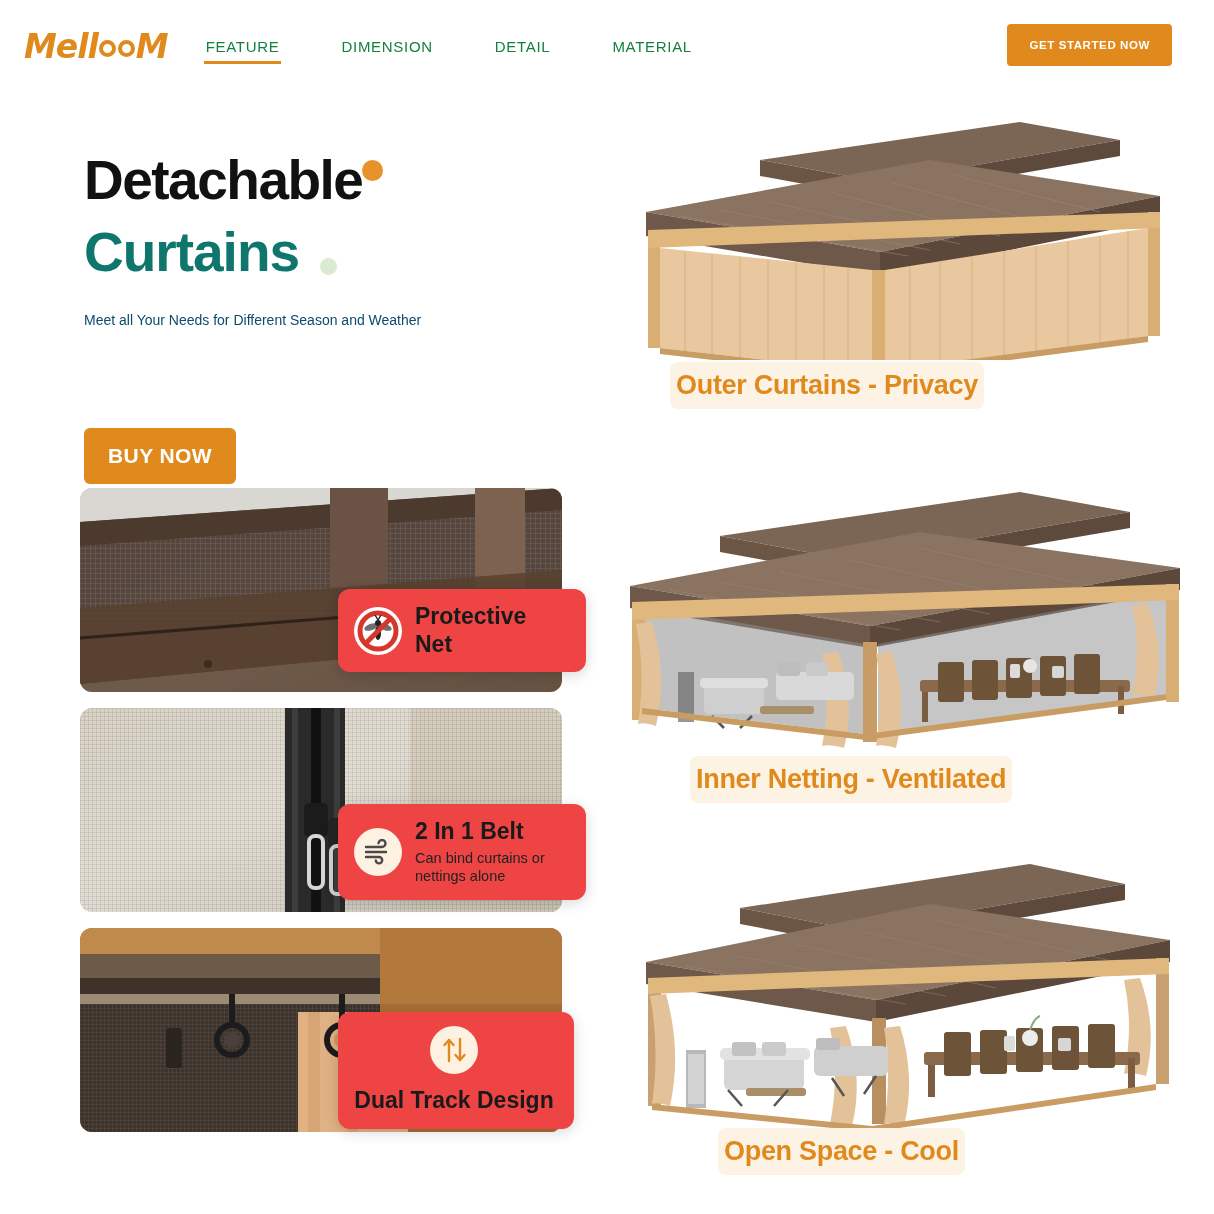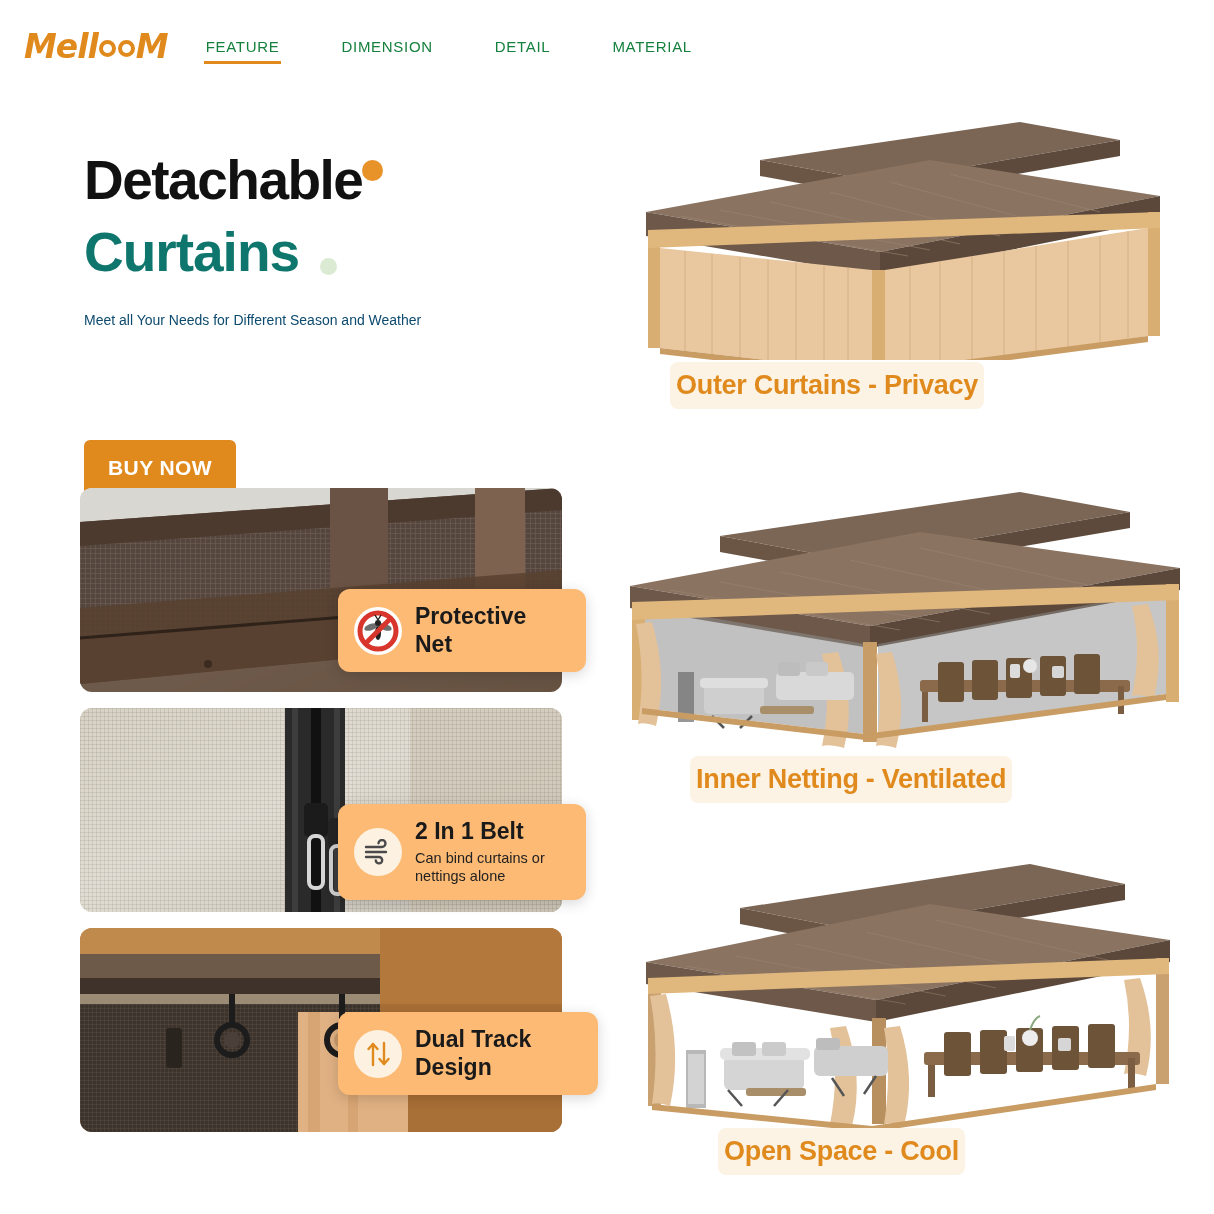--- a/index.html
+++ b/index.html
@@ -146,21 +146,21 @@
   .subtext {
     margin-top: 22px;
     font-size: 14px;
     line-height: 1.65;
     color: #0c4a6e;
     max-width: 350px;
   }
   .buy-btn {
     position: absolute;
     left: 84px;
-    top: 348px;
+    top: 336px;
     background: #E08A1E;
     color: #fff;
     border: none;
     border-radius: 6px;
     font-size: 21px;
     font-weight: bold;
     letter-spacing: 0.4px;
     padding: 16px 24px;
     cursor: pointer;
   }
@@ -175,21 +175,21 @@
     overflow: visible;
   }
   .feat-photo {
     position: absolute;
     inset: 0;
     border-radius: 12px;
     overflow: hidden;
   }
   .feat-label {
     position: absolute;
-    background: #fdba74;
+    background: #ef4444;
     border-radius: 12px;
     box-shadow: 0 3px 14px rgba(0,0,0,.16);
     display: flex;
     align-items: center;
     gap: 13px;
     padding: 14px 20px 14px 16px;
   }
   .feat-label .txt-main {
     font-size: 23px;
     font-weight: bold;
@@ -236,20 +236,21 @@
     <span>Mell</span><span class="ring"></span><span class="ring"></span><span>M</span>
   </div>
 
   <div class="nav">
     <div class="nav-item active">FEATURE</div>
     <div class="nav-item">DIMENSION</div>
     <div class="nav-item">DETAIL</div>
     <div class="nav-item">MATERIAL</div>
   </div>
 
+  <button class="cta-btn">GET STARTED NOW</button>
 </div>
 
 <div class="content">
 
   <div class="left-col">
 
     <div class="headline">
       <div class="h1-line1">
         <span>Detachable</span>
         <span class="dot-orange"></span>
@@ -380,21 +381,21 @@
             <path d="M152 66 L152 96"></path>
             <ellipse cx="152" cy="112" rx="15" ry="15"></ellipse>
             <path d="M262 66 L262 96"></path>
             <ellipse cx="262" cy="112" rx="15" ry="15"></ellipse>
           </g>
           <ellipse cx="152" cy="112" rx="8" ry="8" fill="#4a4039"></ellipse>
           <ellipse cx="262" cy="112" rx="8" ry="8" fill="#c79a6c"></ellipse>
           <rect x="86" y="100" width="16" height="40" rx="3" fill="#2a241f"></rect>
         </svg>
       </div>
-      <div class="feat-label" style="left:258px; top:84px; width:260px;">
+      <div class="feat-label" style="left:258px; top:84px; width:236px;flex-direction:column;">
         <div class="icon-circle">
           <svg width="28" height="32" viewBox="0 0 28 32">
             <g stroke="#E08A1E" stroke-width="2.4" fill="none" stroke-linecap="round" stroke-linejoin="round">
               <path d="M9 27 L9 6"></path>
                 <path d="M4.5 11 L9 6 L13.5 11"></path>
               <path d="M20 5 L20 26"></path>
                 <path d="M15.5 21 L20 26 L24.5 21"></path>
             </g>
           </svg>
         </div>

